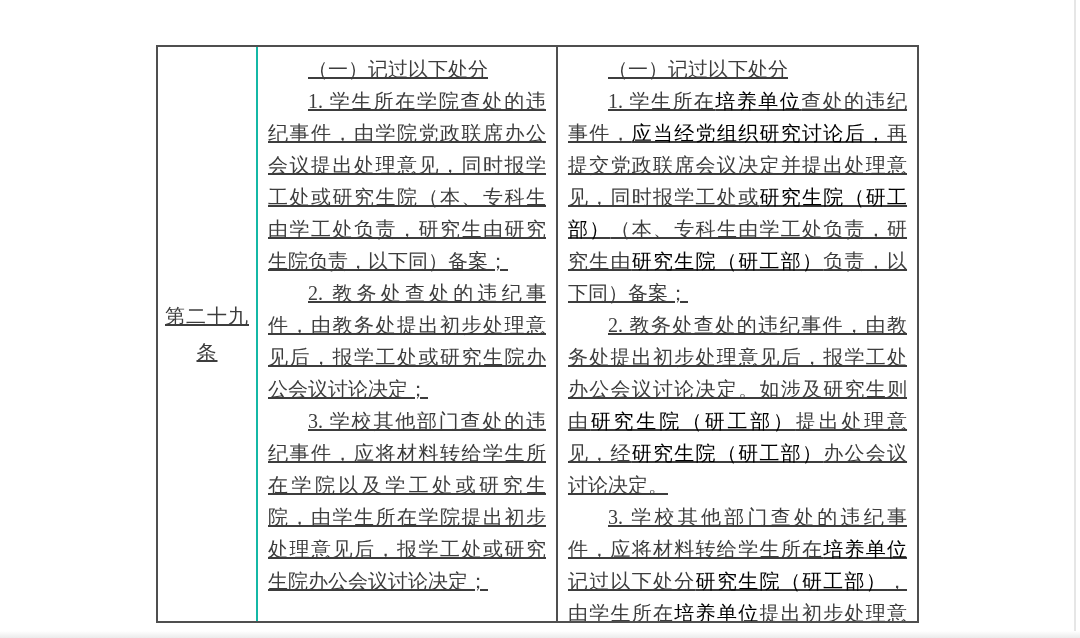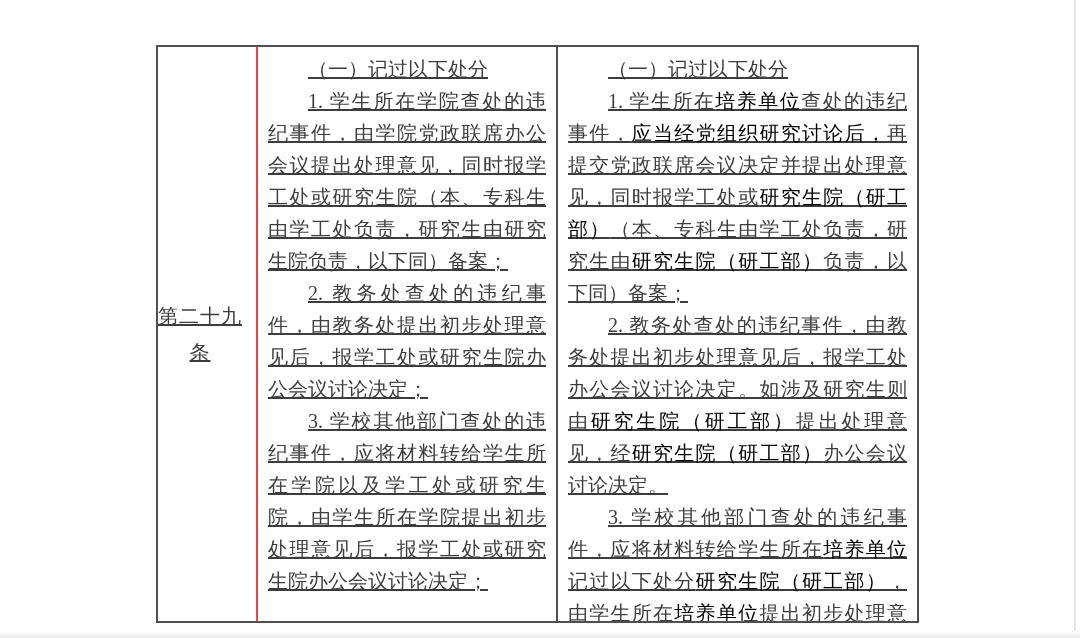--- a/index.html
+++ b/index.html
@@ -43,23 +43,24 @@
     display: flex;
     background: #ffffff;
   }
   .col {
     box-sizing: border-box;
     overflow: hidden;
     text-decoration: underline;
   }
   .col-article {
     width: 100px;
-    border-right: 2px solid #ef4444;
+    border-right: 2px solid #14b8a6;
     display: flex;
     align-items: center;
+    justify-content: center;
   }
   .article-label {
     width: 84px;
     text-align: center;
     font-size: 20px;
     line-height: 36px;
     letter-spacing: 1px;
   }
   .col-old {
     width: 300px;

